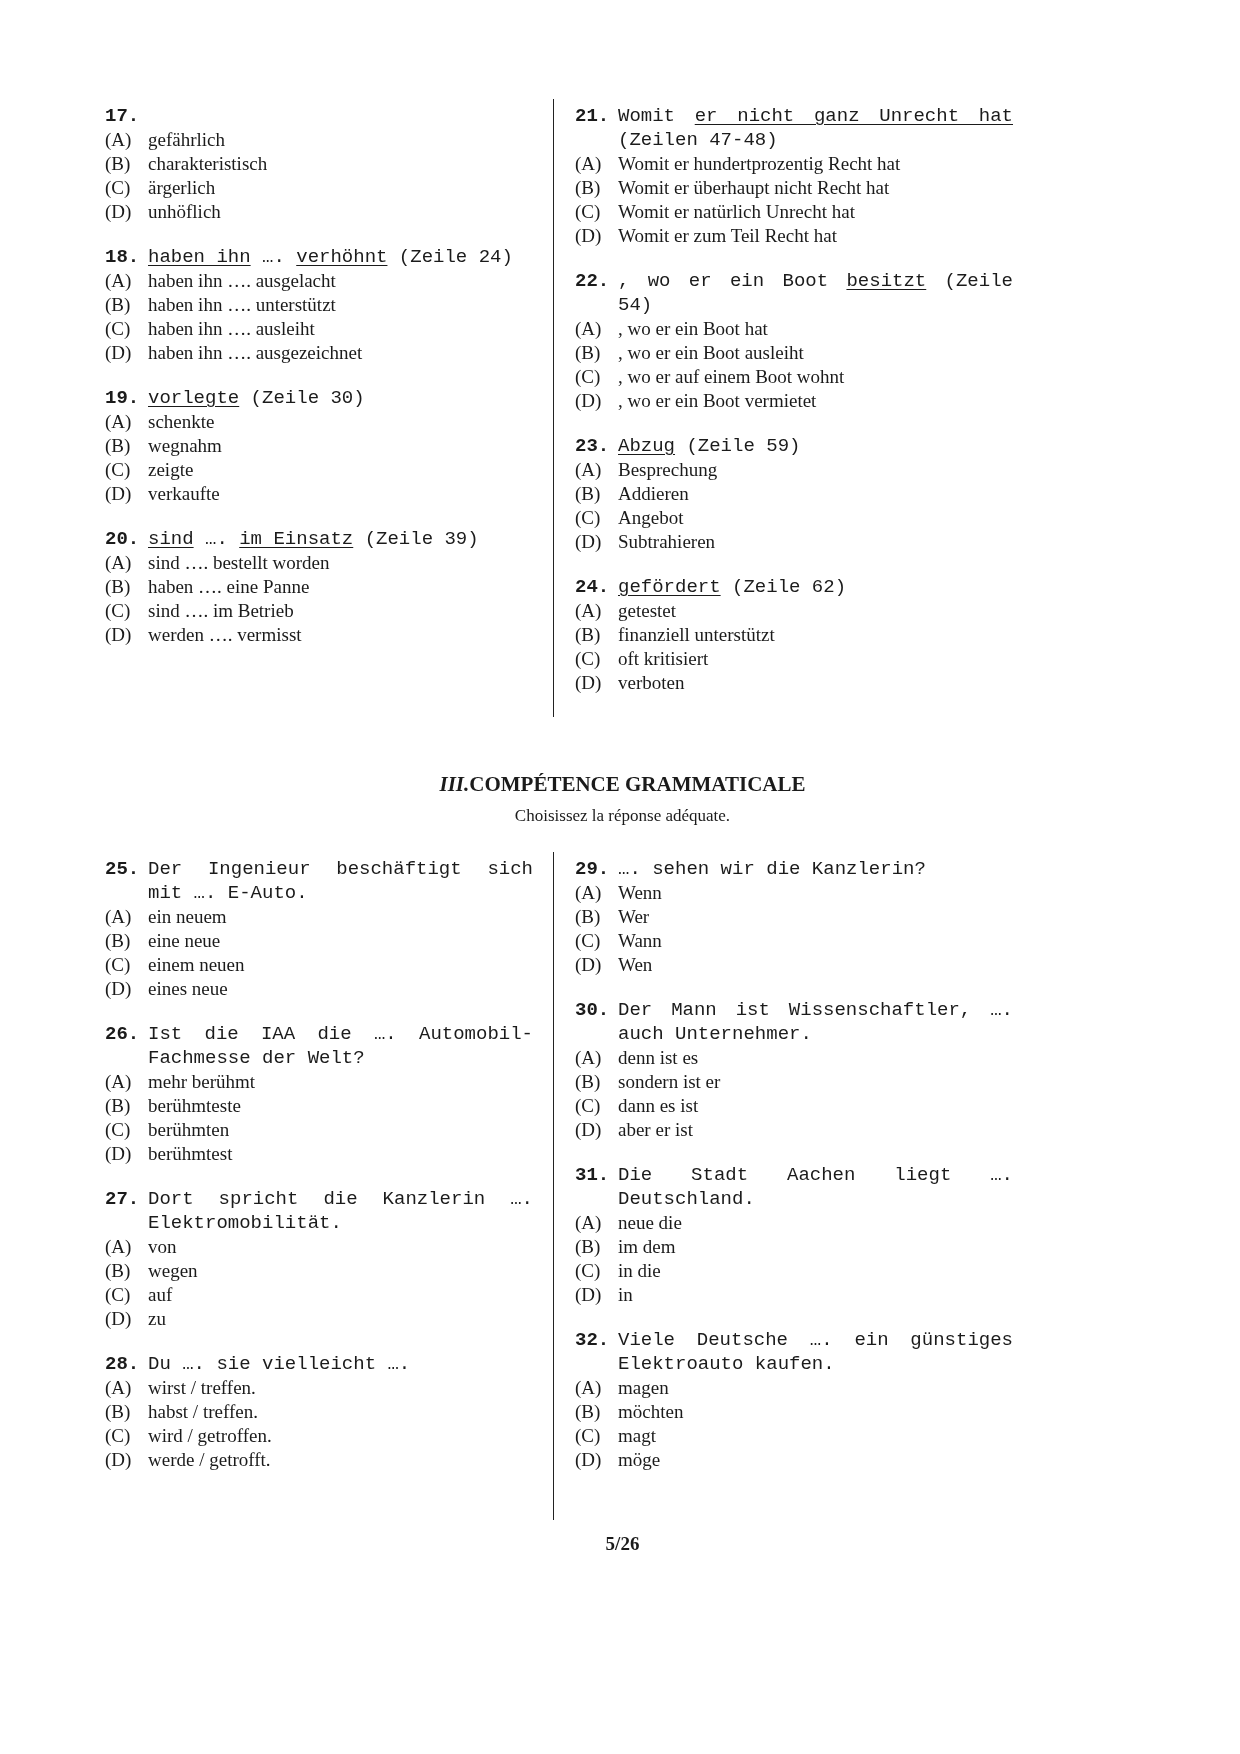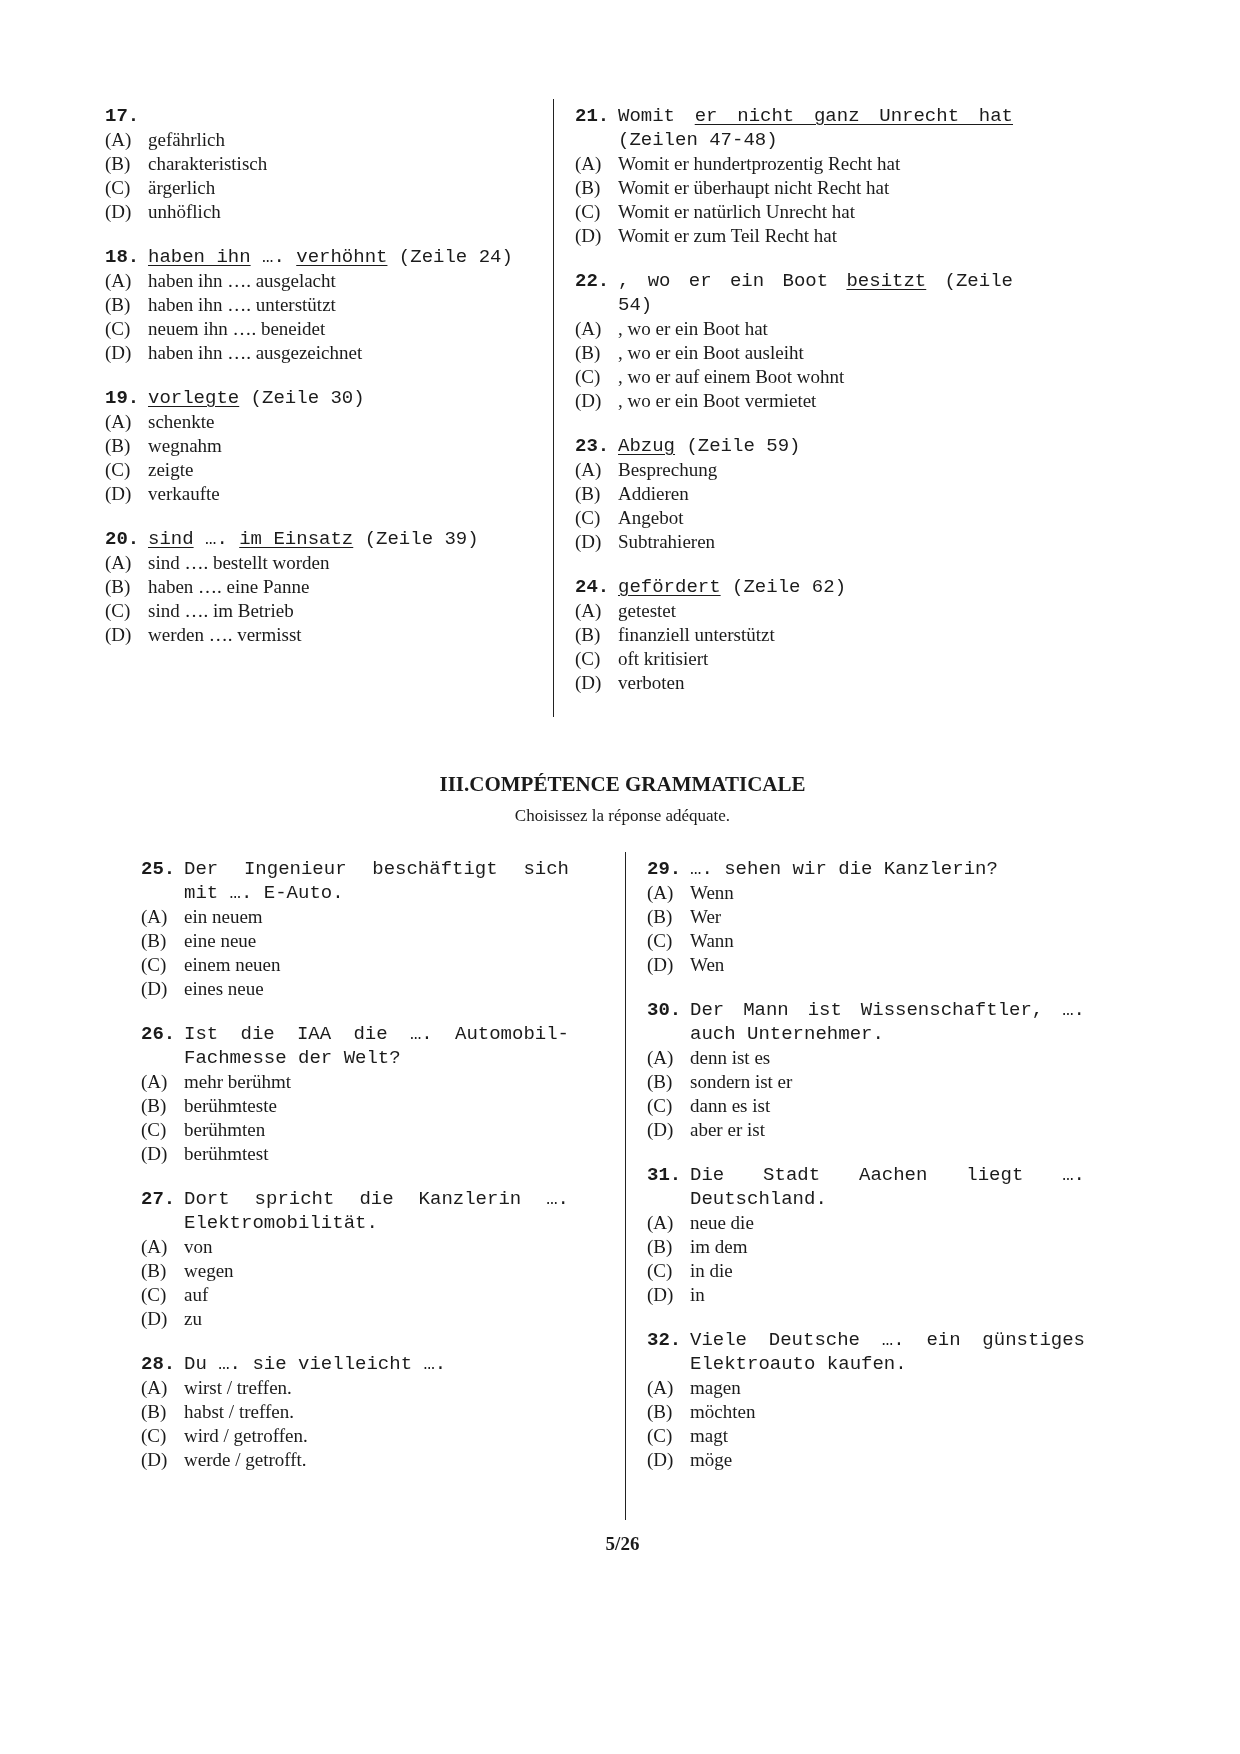--- a/index.html
+++ b/index.html
@@ -13,36 +13,36 @@
     font-size: 19px;
     line-height: 24px;
     overflow: hidden;
   }
   .page { padding: 99px 100px 0 105px; }
 
   .qblock { display: flex; align-items: stretch; }
   .qcol { padding-top: 5px; padding-bottom: 22px; }
   .qcol-left { flex: 0 0 448px; width: 448px; padding-right: 20px; }
   .qcol-right { flex: 0 0 460px; width: 460px; border-left: 1px solid #222; padding-left: 21px; }
-  .qblock-grammar .qcol { padding-bottom: 48px; margin-left: 36px; }
+  .qblock-grammar .qcol { padding-bottom: 48px; }
 
   .question { margin-bottom: 21px; }
   .question:last-child { margin-bottom: 0; }
   .qline { display: flex; font-family: Liberation Mono, monospace; }
   .qnum { flex: 0 0 43px; font-weight: bold; }
   .qstem { flex: 1; text-align: justify; }
   .u { text-decoration: underline; text-underline-offset: 3px; }
 
   .opt { display: flex; }
   .optlabel { flex: 0 0 43px; }
   .opttext { flex: 1; }
 
   .section-header { text-align: center; margin: 54px 0 24px; }
   .section-title { font-size: 21px; font-weight: bold; margin: 0 0 6px; line-height: 27px; }
-  .section-title .section-num { margin-right: 0; }
+  .section-title .section-num { margin-right: 0; font-style: italic; }
   .section-subtitle { margin: 0; font-size: 17px; }
 
   .page-footer { text-align: center; font-weight: bold; margin-top: 12px; }
 </style>
 </head>
 <body>
 
 <div class="page">
 
   <section class="qblock qblock-vocab">
@@ -76,21 +76,21 @@
           <div class="opt">
             <span class="optlabel">(A)</span>
             <span class="opttext">haben ihn …. ausgelacht</span>
           </div>
           <div class="opt">
             <span class="optlabel">(B)</span>
             <span class="opttext">haben ihn …. unterstützt</span>
           </div>
           <div class="opt">
             <span class="optlabel">(C)</span>
-            <span class="opttext">neuem ihn …. beneidet</span>
+            <span class="opttext">haben ihn …. ausleiht</span>
           </div>
           <div class="opt">
             <span class="optlabel">(D)</span>
             <span class="opttext">haben ihn …. ausgezeichnet</span>
           </div>
         </div>
         <div class="question">
           <div class="qline">
             <span class="qnum">19.</span>
             <span class="qstem"><span class="u">vorlegte</span><span> (Zeile 30)</span></span>

